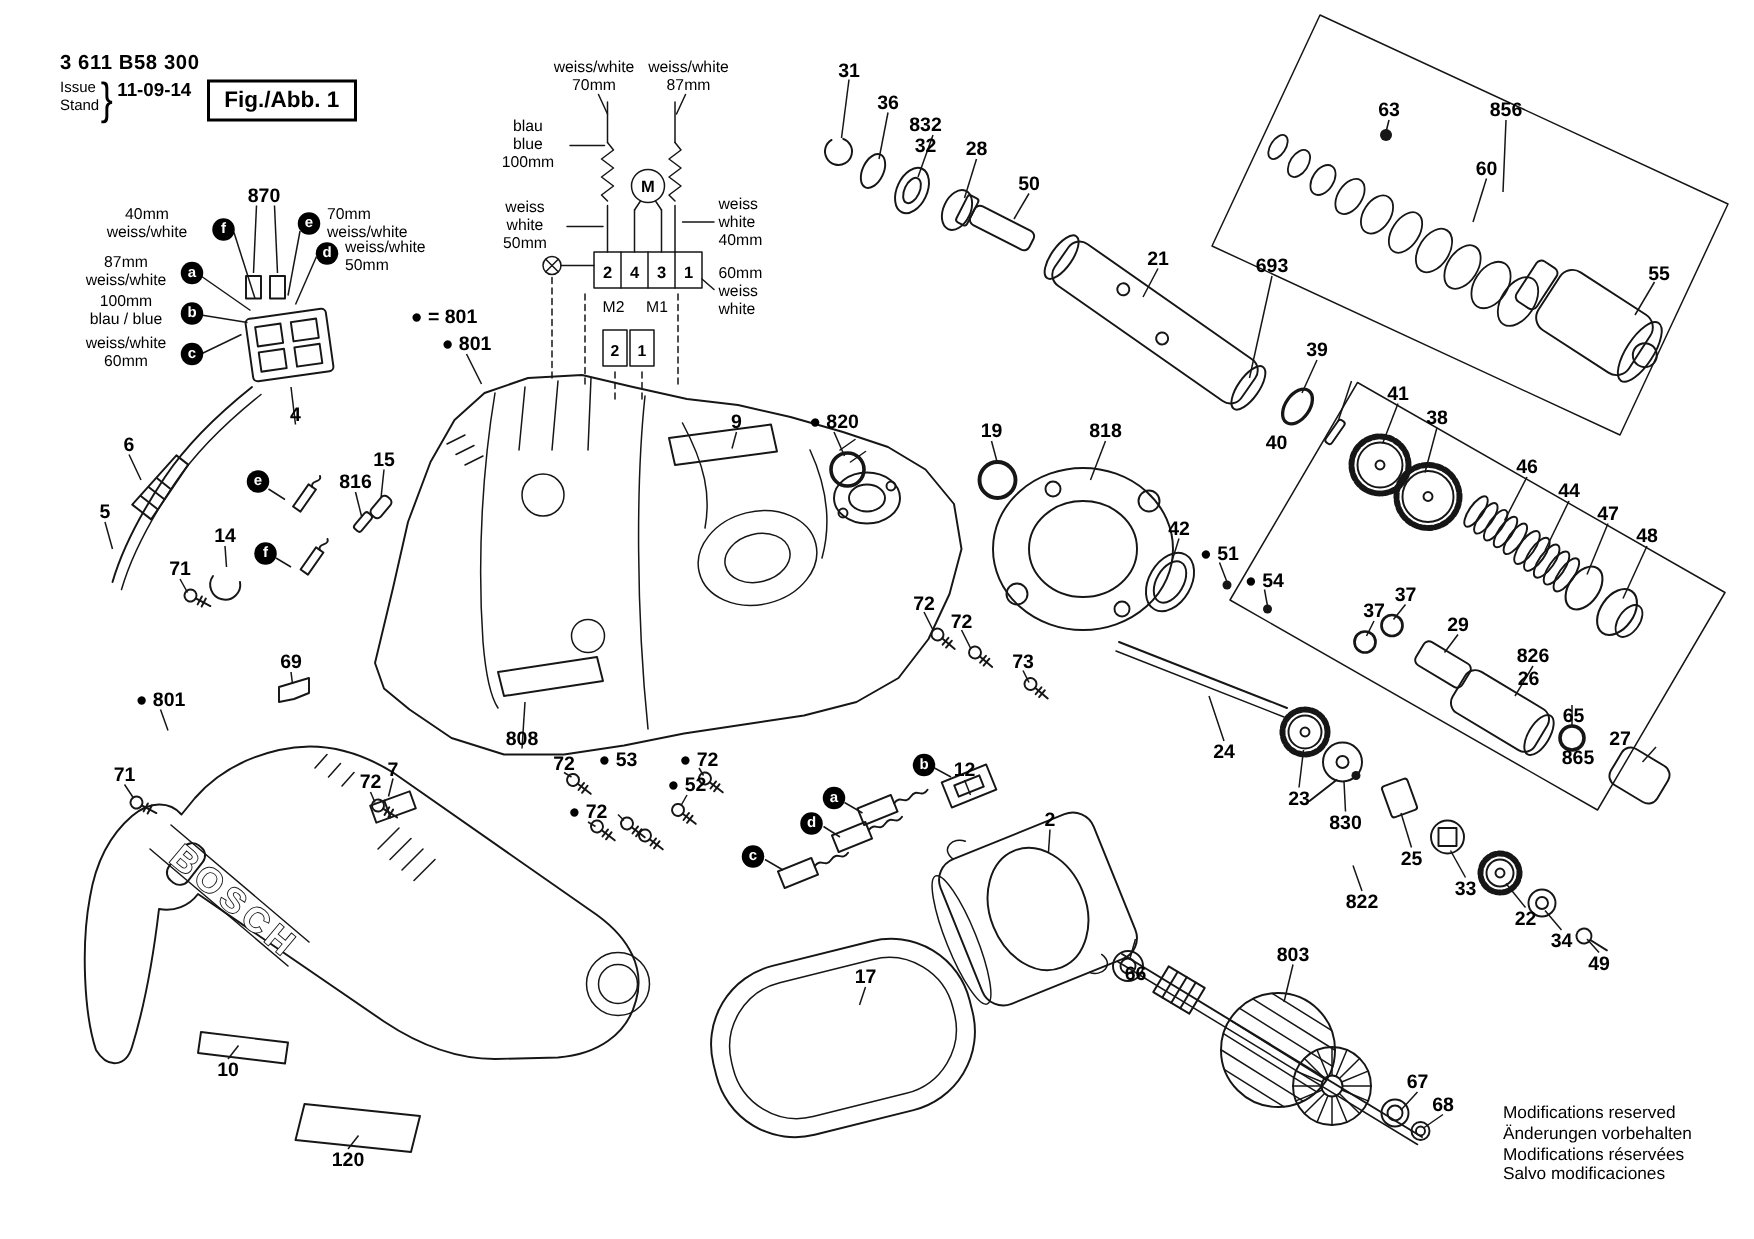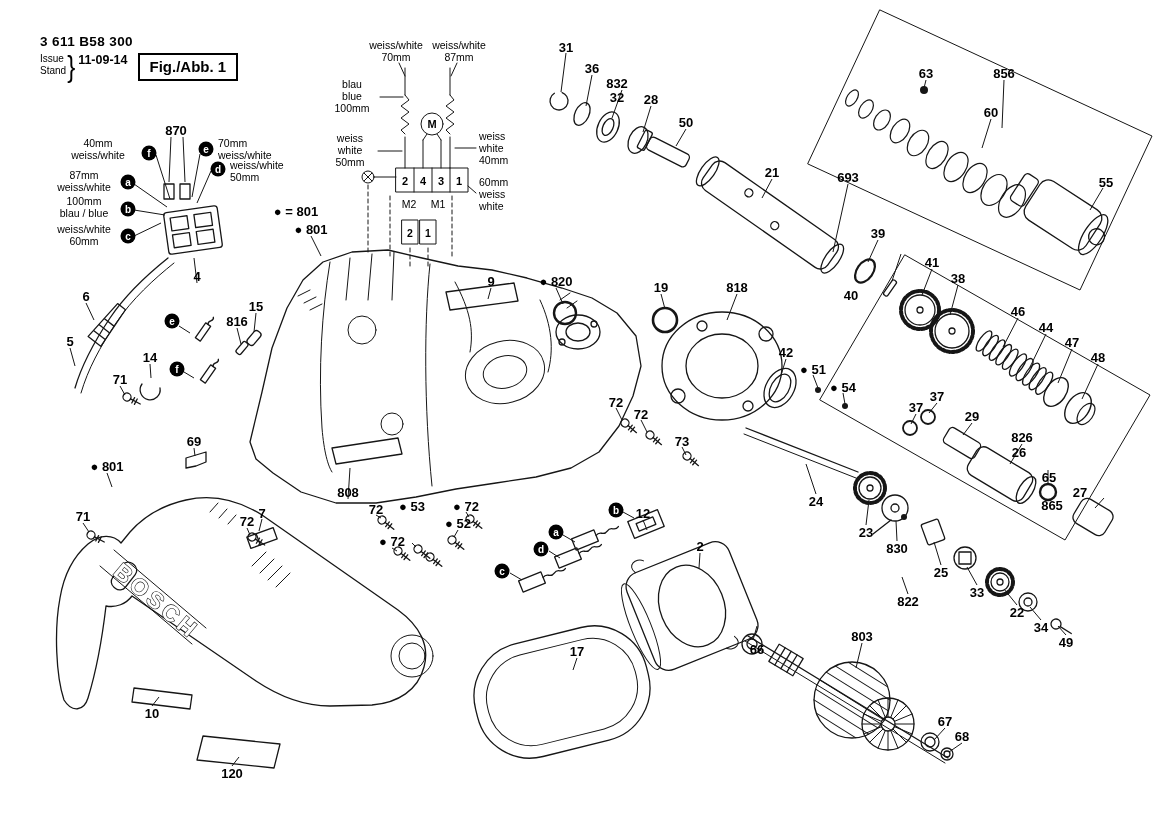--- a/index.html
+++ b/index.html
@@ -629,14 +629,20 @@
       <span class="part-label" style="left: 232px; top: 773px;">120</span>
       <span class="part-label" style="left: 577px; top: 651px;">17</span>
       <span class="callout" style="left: 556px; top: 532px;">a</span>
       <span class="callout" style="left: 616px; top: 510px;">b</span>
       <span class="callout" style="left: 502px; top: 571px;">c</span>
       <span class="callout" style="left: 541px; top: 549px;">d</span>
       <span class="callout" style="left: 172px; top: 321px;">e</span>
       <span class="callout" style="left: 177px; top: 369px;">f</span>
     </div>
 
-
+<div class="footer">
+  <div>Modifications reserved</div>
+  <div>Änderungen vorbehalten</div>
+  <div>Modifications réservées</div>
+  <div>Salvo modificaciones</div>
 </div>
 
+</div>
+
 </body></html>

